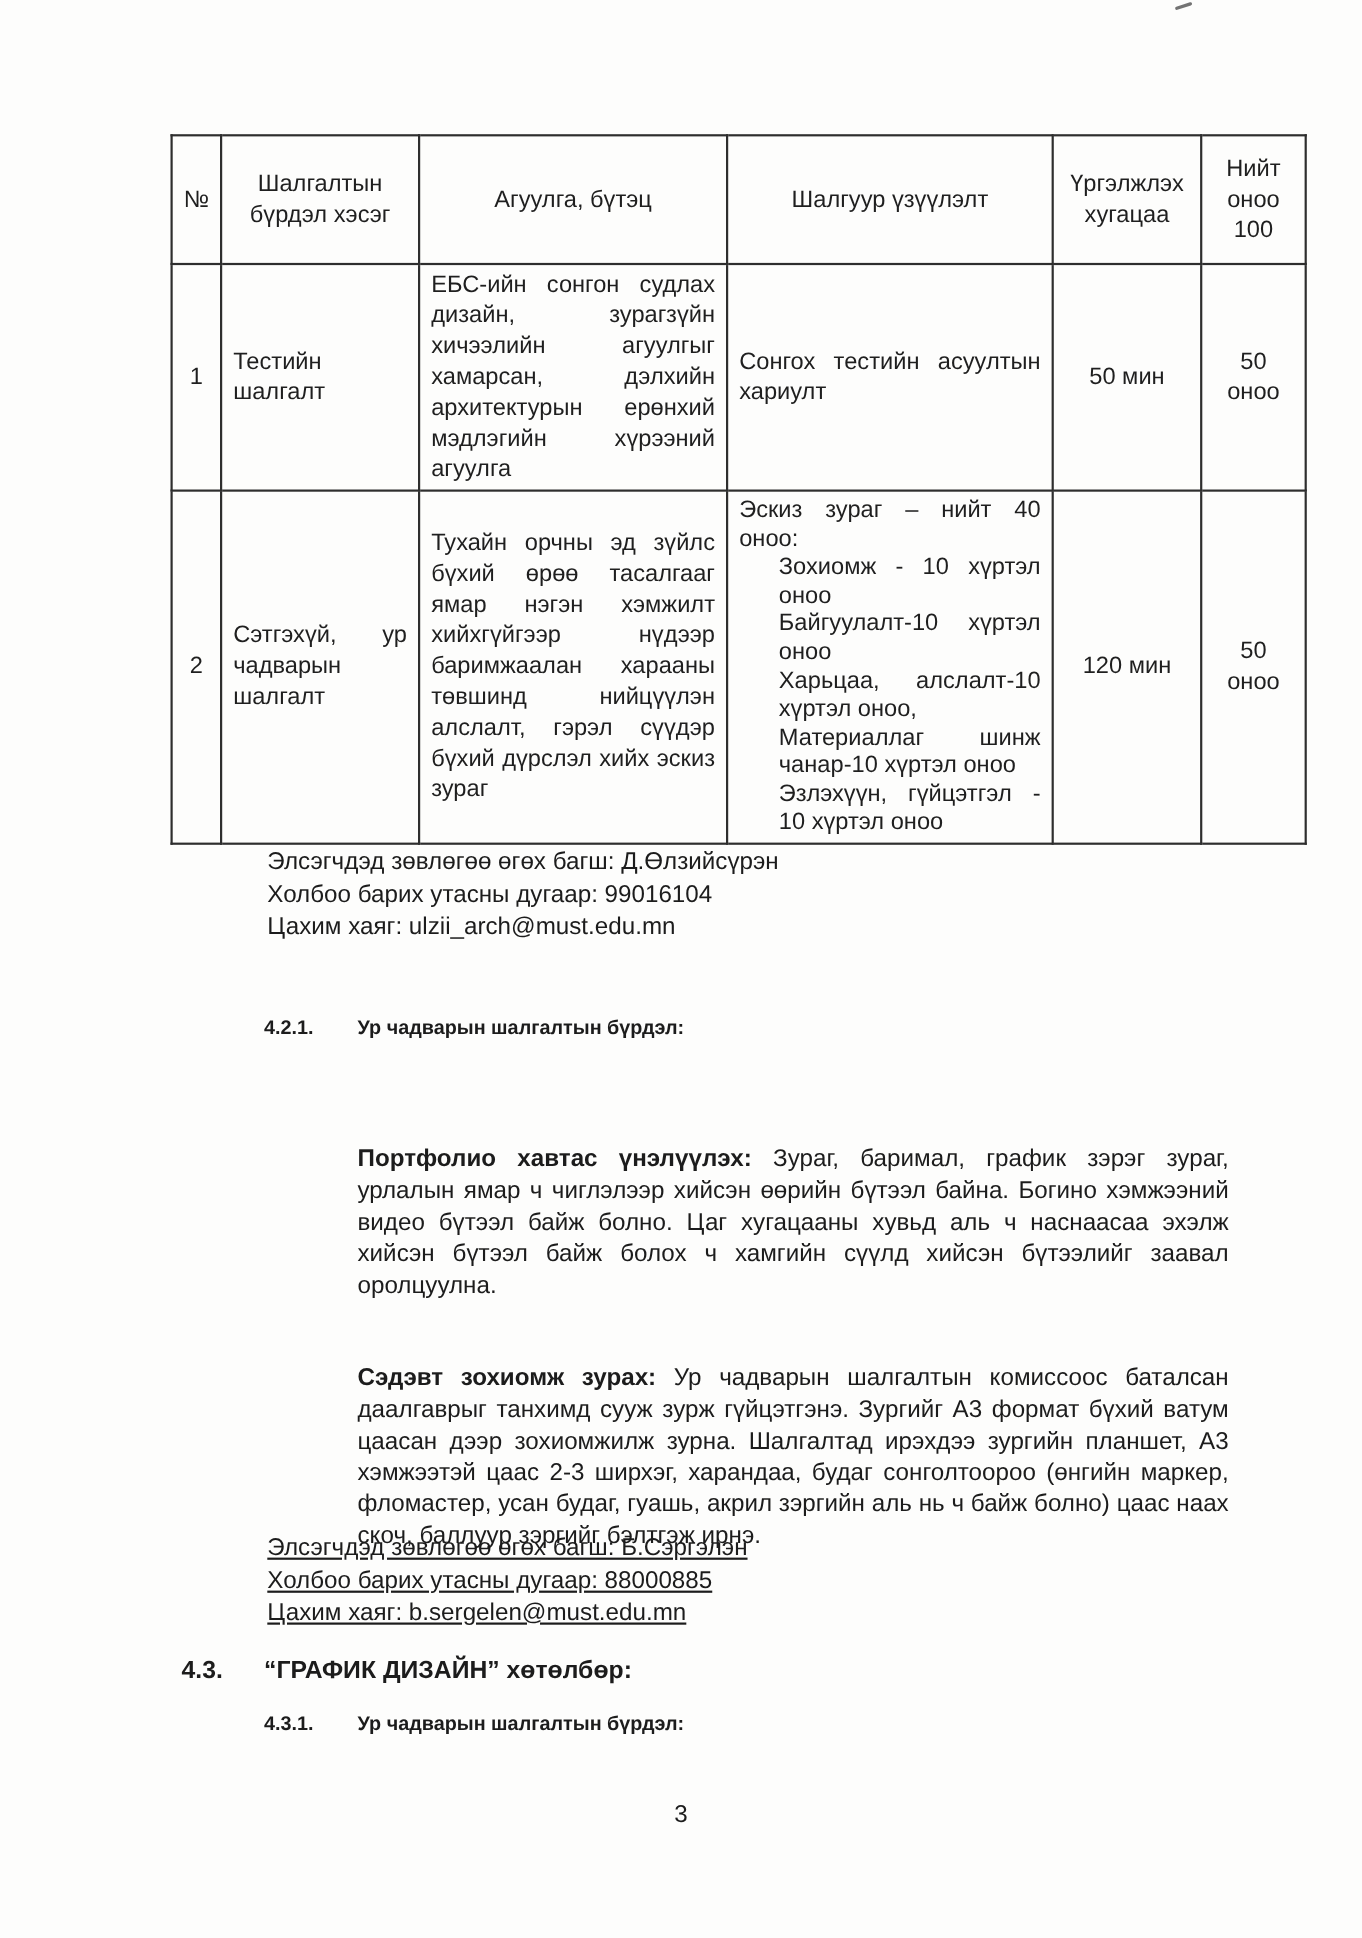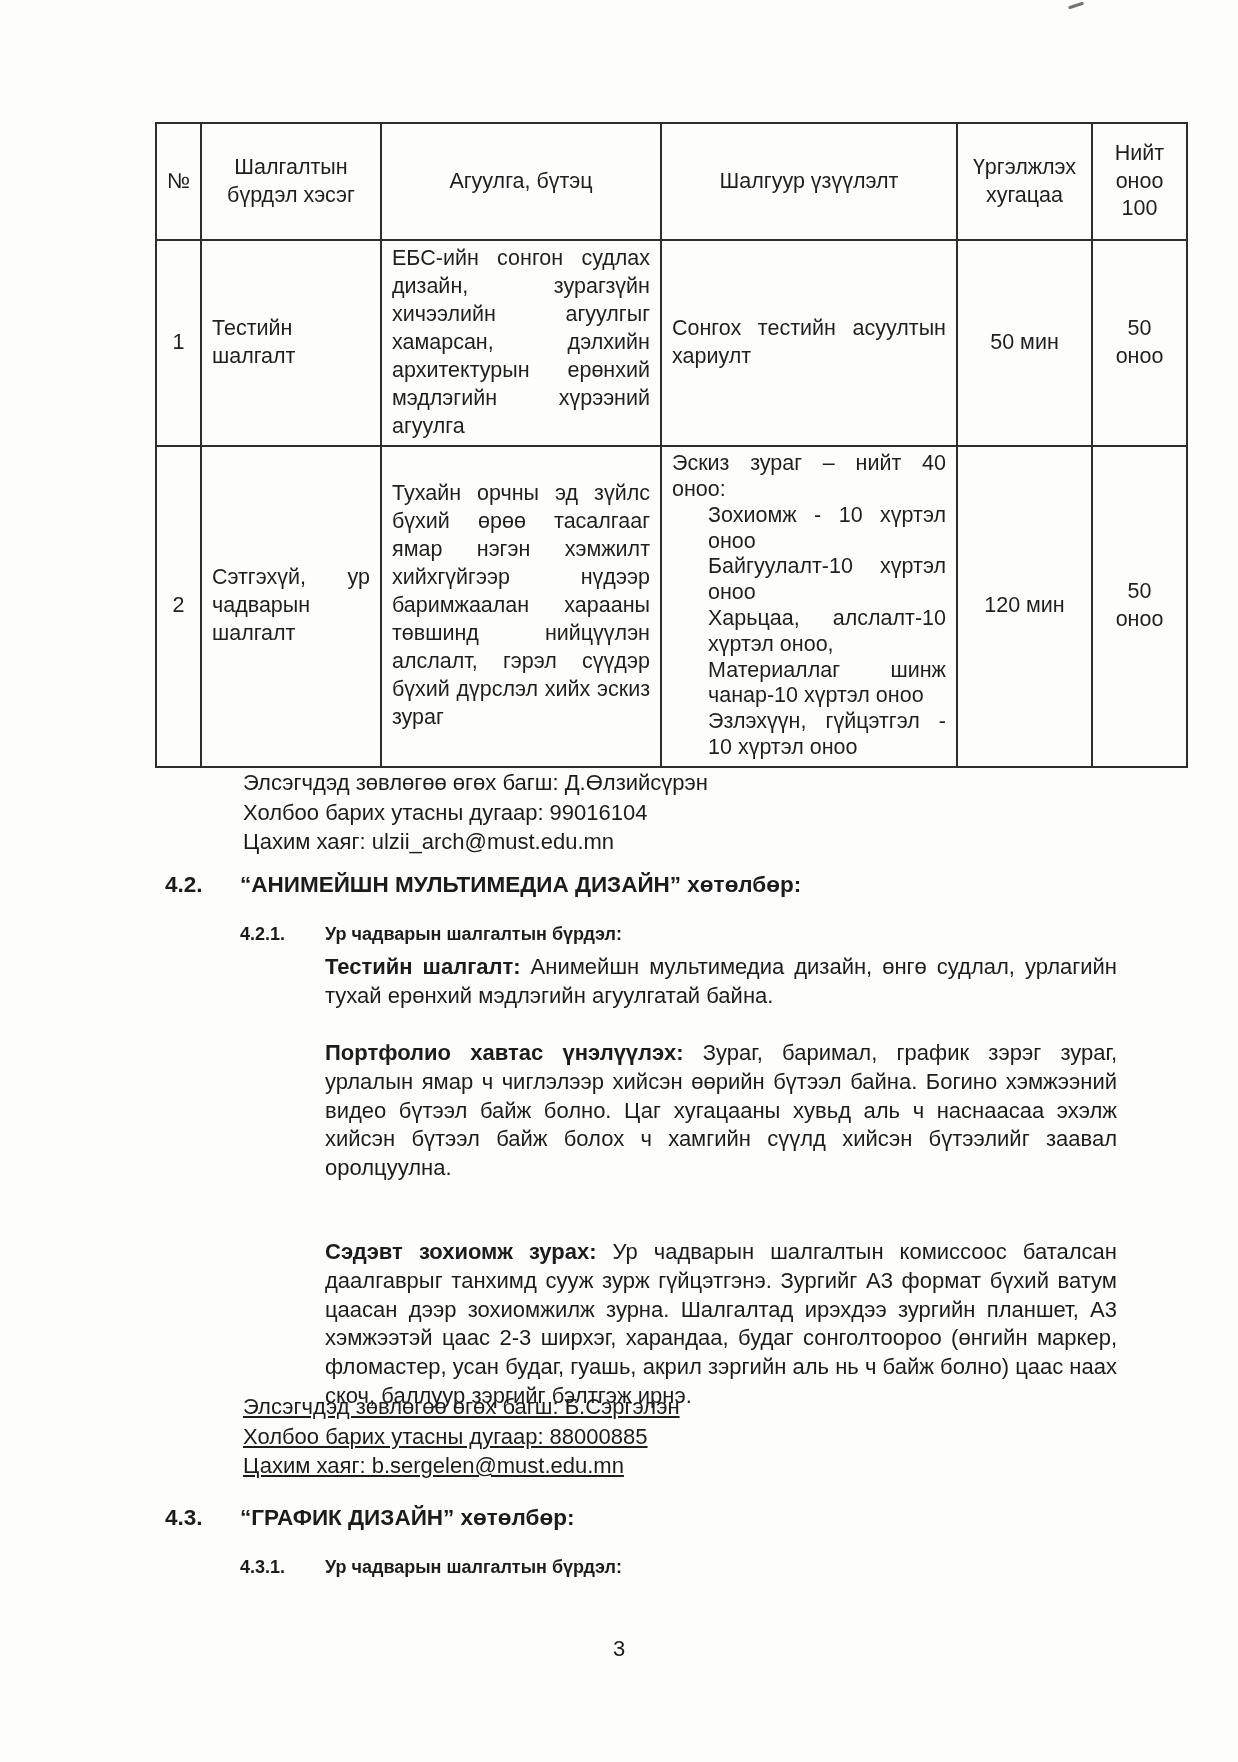--- a/index.html
+++ b/index.html
@@ -125,31 +125,25 @@
       </tr>
     </tbody>
   </table>
 
   <div class="contact" style="top:768px;">
     <div>Элсэгчдэд зөвлөгөө өгөх багш: Д.Өлзийсүрэн</div>
     <div>Холбоо барих утасны дугаар: 99016104</div>
     <div>Цахим хаяг: ulzii_arch@must.edu.mn</div>
   </div>
 
-  <div class="sec-heading" style="top:872px;">
-    <span class="num">4.2.</span><span>“АНИМЕЙШН МУЛЬТИМЕДИА ДИЗАЙН” хөтөлбөр:</span>
-  </div>
 
   <div class="sub-heading" style="top:924px;">
     <span class="num">4.2.1.</span><span>Ур чадварын шалгалтын бүрдэл:</span>
   </div>
 
-  <div class="par" style="top:953px;">
-    <span class="b">Тестийн шалгалт:</span><span> Анимейшн мультимедиа дизайн, өнгө судлал, урлагийн тухай ерөнхий мэдлэгийн агуулгатай байна.</span>
-  </div>
 
   <div class="par" style="top:1039px;">
     <p><span class="b">Портфолио хавтас үнэлүүлэх:</span><span> Зураг, баримал, график зэрэг зураг, урлалын ямар ч чиглэлээр хийсэн өөрийн бүтээл байна. Богино хэмжээний видео бүтээл байж болно. Цаг хугацааны хувьд аль ч наснаасаа эхэлж хийсэн бүтээл байж болох ч хамгийн сүүлд хийсэн бүтээлийг заавал оролцуулна.</span></p>
   </div>
 
   <div class="par" style="top:1238px;">
     <span class="b">Сэдэвт зохиомж зурах:</span><span> Ур чадварын шалгалтын комиссоос баталсан даалгаврыг танхимд сууж зурж гүйцэтгэнэ. Зургийг А3 формат бүхий ватум цаасан дээр зохиомжилж зурна. Шалгалтад ирэхдээ зургийн планшет, А3 хэмжээтэй цаас 2-3 ширхэг, харандаа, будаг сонголтоороо (өнгийн маркер, фломастер, усан будаг, гуашь, акрил зэргийн аль нь ч байж болно) цаас наах скоч, баллуур зэргийг бэлтгэж ирнэ.</span>
   </div>
 
   <div class="contact" style="top:1392px;text-decoration:underline;">

